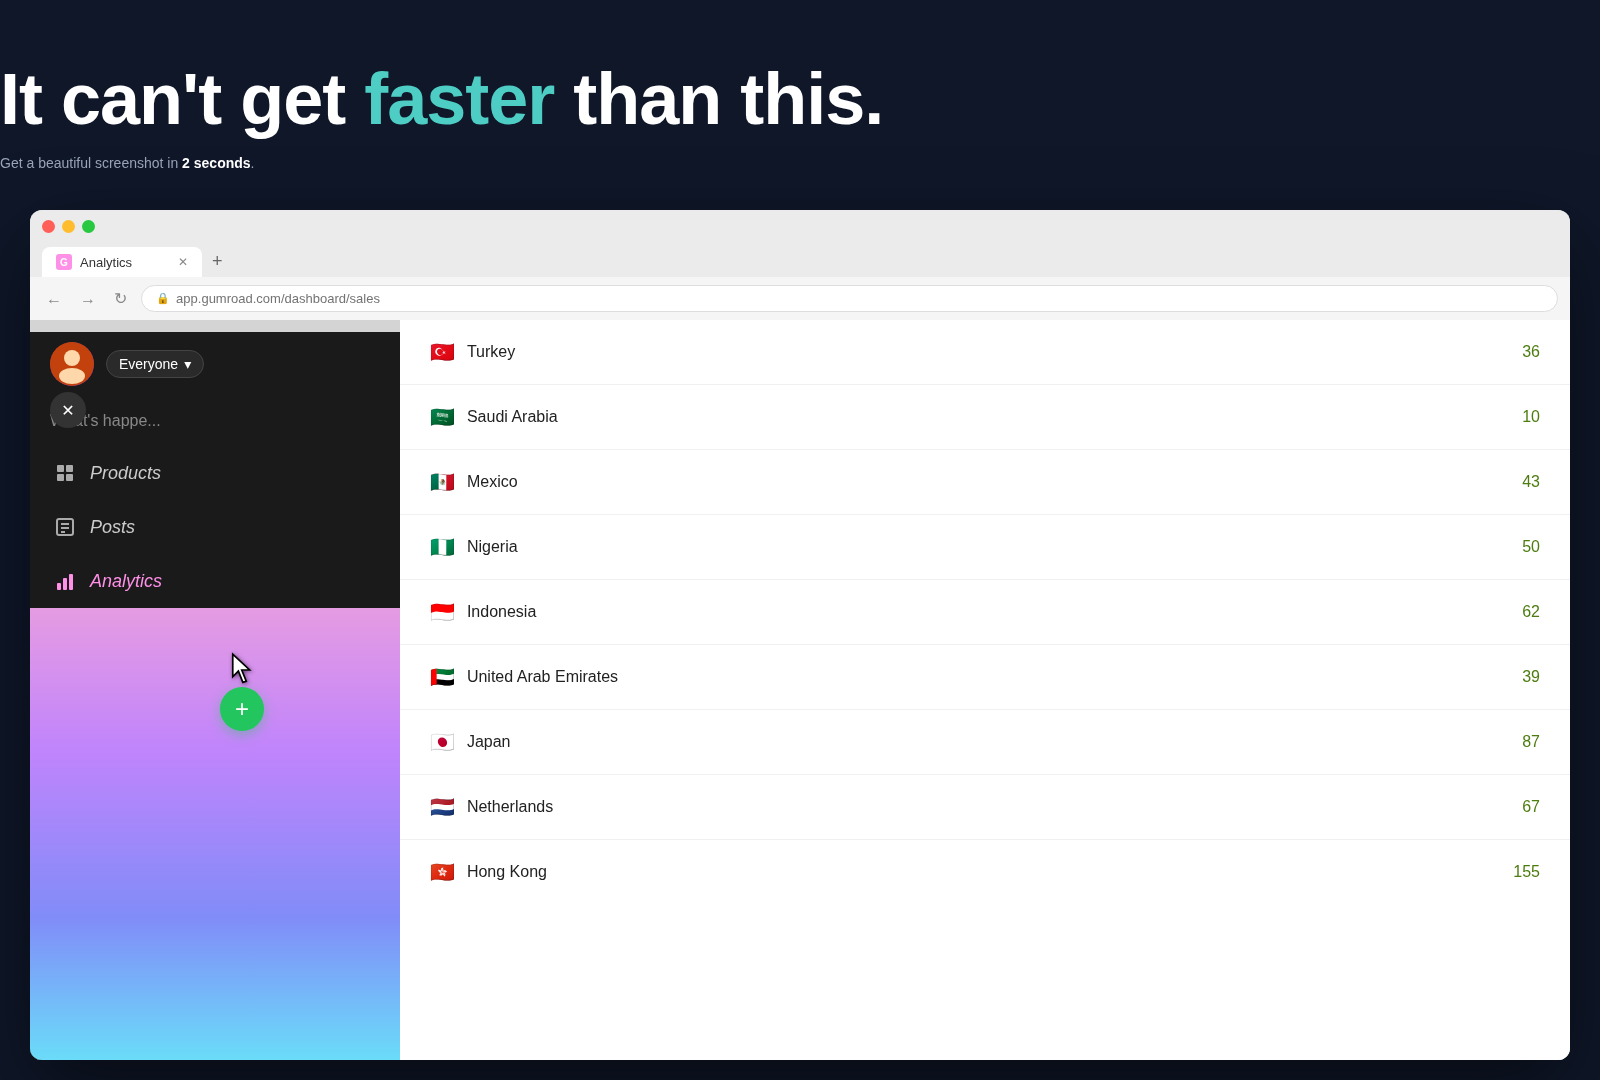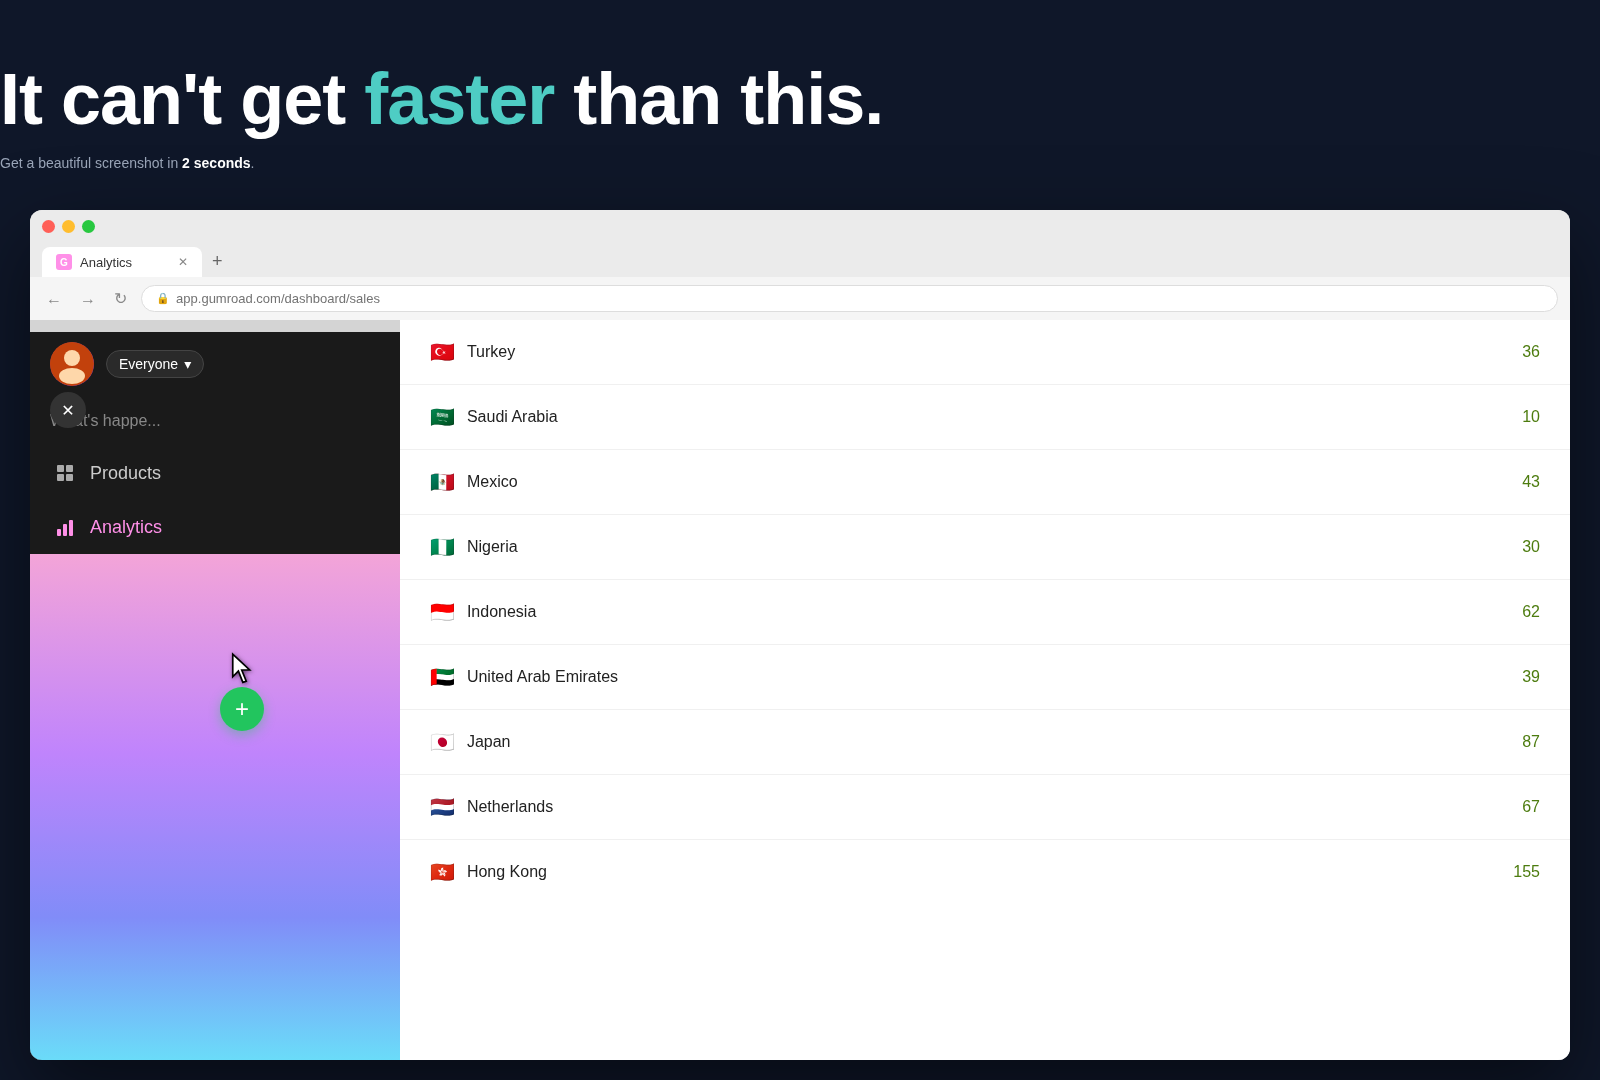--- a/index.html
+++ b/index.html
@@ -304,20 +304,21 @@
     }
 
     .nav-item {
       display: flex;
       align-items: center;
       gap: 14px;
       padding: 16px 24px;
       color: #ccc;
       font-size: 18px;
       cursor: pointer;
+      font-style: italic;
     }
     .nav-item.active { color: #ff90e8; }
     .nav-icon {
       width: 22px;
       height: 22px;
       display: flex;
       align-items: center;
       justify-content: center;
       font-size: 18px;
     }
@@ -449,20 +450,31 @@
             <span class="nav-icon">
               <svg width="20" height="20" viewBox="0 0 20 20" fill="none">
                 <rect x="2" y="2" width="7" height="7" rx="1" fill="#aaa"></rect>
                 <rect x="11" y="2" width="7" height="7" rx="1" fill="#aaa"></rect>
                 <rect x="2" y="11" width="7" height="7" rx="1" fill="#aaa"></rect>
                 <rect x="11" y="11" width="7" height="7" rx="1" fill="#aaa"></rect>
               </svg>
             </span>
             <span class="nav-label">Products</span>
           </div>
+          <div class="nav-item">
+            <span class="nav-icon">
+              <svg width="20" height="20" viewBox="0 0 20 20" fill="none">
+                <rect x="2" y="2" width="16" height="16" rx="2" stroke="#aaa" stroke-width="2"></rect>
+                <line x1="6" y1="7" x2="14" y2="7" stroke="#aaa" stroke-width="2"></line>
+                <line x1="6" y1="11" x2="14" y2="11" stroke="#aaa" stroke-width="2"></line>
+                <line x1="6" y1="15" x2="10" y2="15" stroke="#aaa" stroke-width="2"></line>
+              </svg>
+            </span>
+            <span class="nav-label">Posts</span>
+          </div>
           <div class="nav-item active">
             <span class="nav-icon">
               <svg width="20" height="20" viewBox="0 0 20 20" fill="none">
                 <rect x="2" y="12" width="4" height="7" rx="1" fill="#ff90e8"></rect>
                 <rect x="8" y="7" width="4" height="12" rx="1" fill="#ff90e8"></rect>
                 <rect x="14" y="3" width="4" height="16" rx="1" fill="#ff90e8"></rect>
               </svg>
             </span>
             <span class="nav-label" style="color:#ff90e8;">Analytics</span>
           </div>
@@ -510,21 +522,21 @@
     </td>
     <td>43</td>
   </tr>
             <tr>
     <td>
       <div class="country-cell">
         <span class="flag">🇳🇬</span>
         <span>Nigeria</span>
       </div>
     </td>
-    <td>30</td>
+    <td>50</td>
   </tr>
             <tr>
     <td>
       <div class="country-cell">
         <span class="flag">🇮🇩</span>
         <span>Indonesia</span>
       </div>
     </td>
     <td>62</td>
   </tr>

